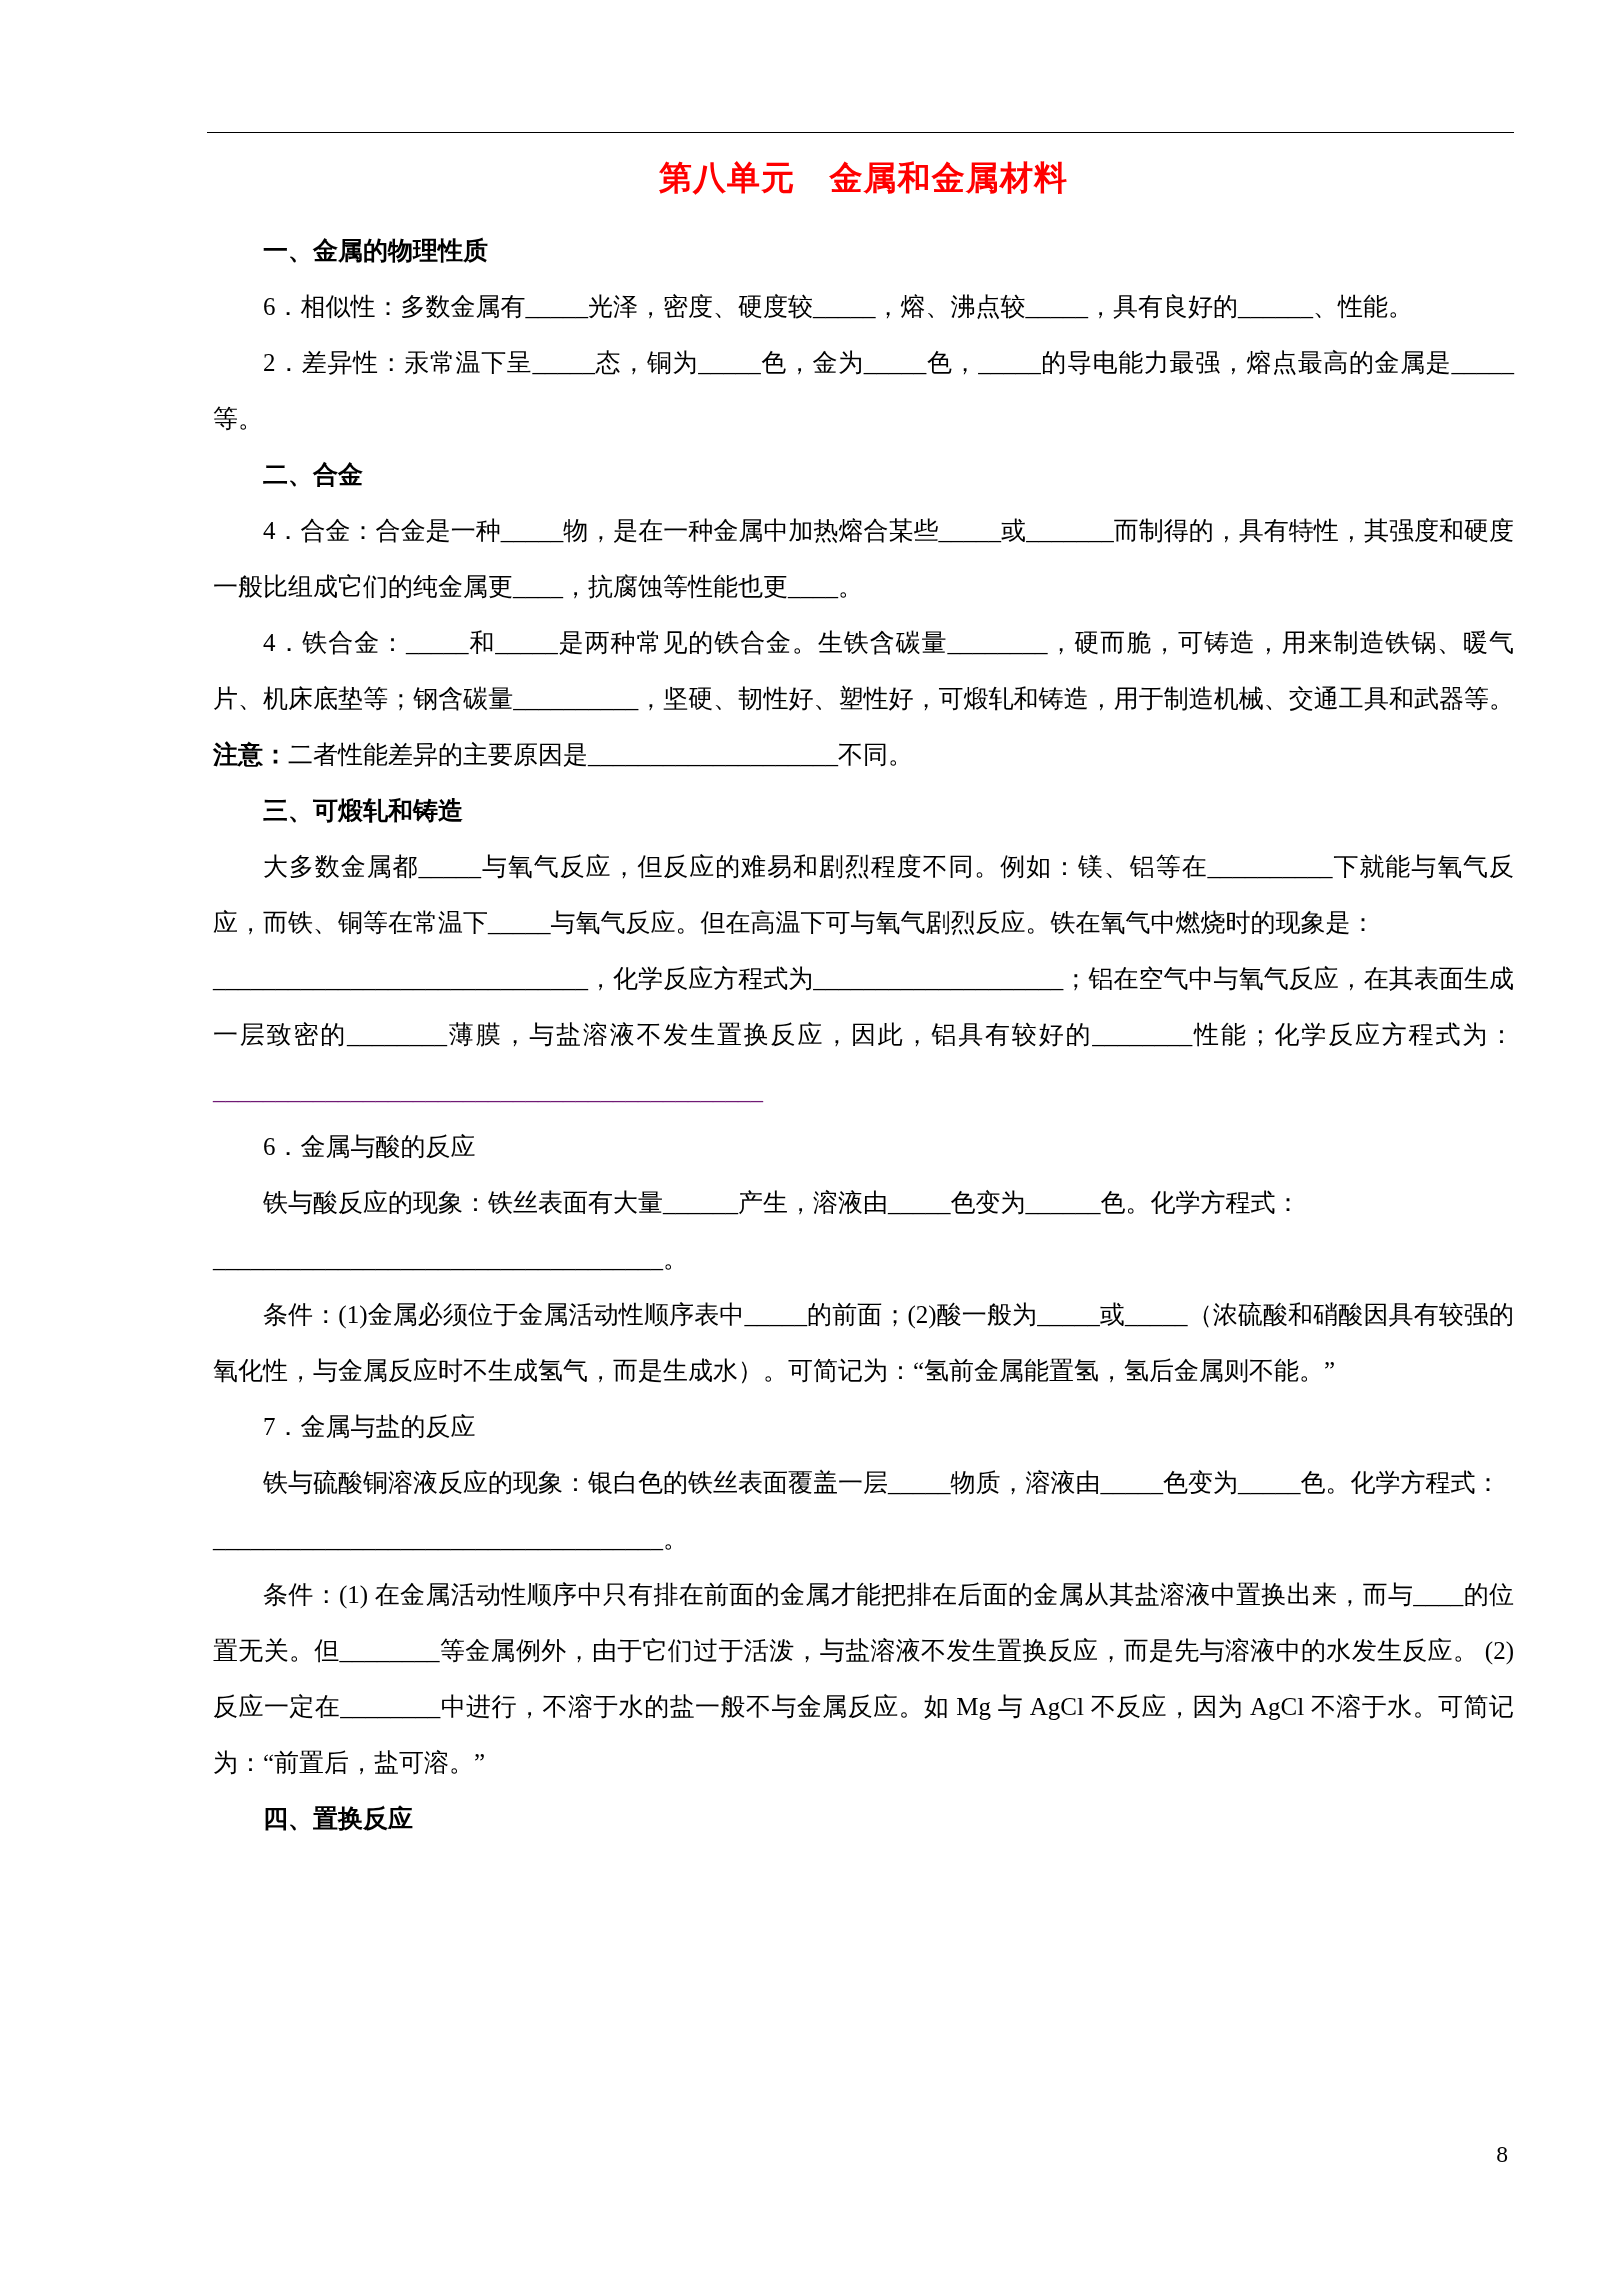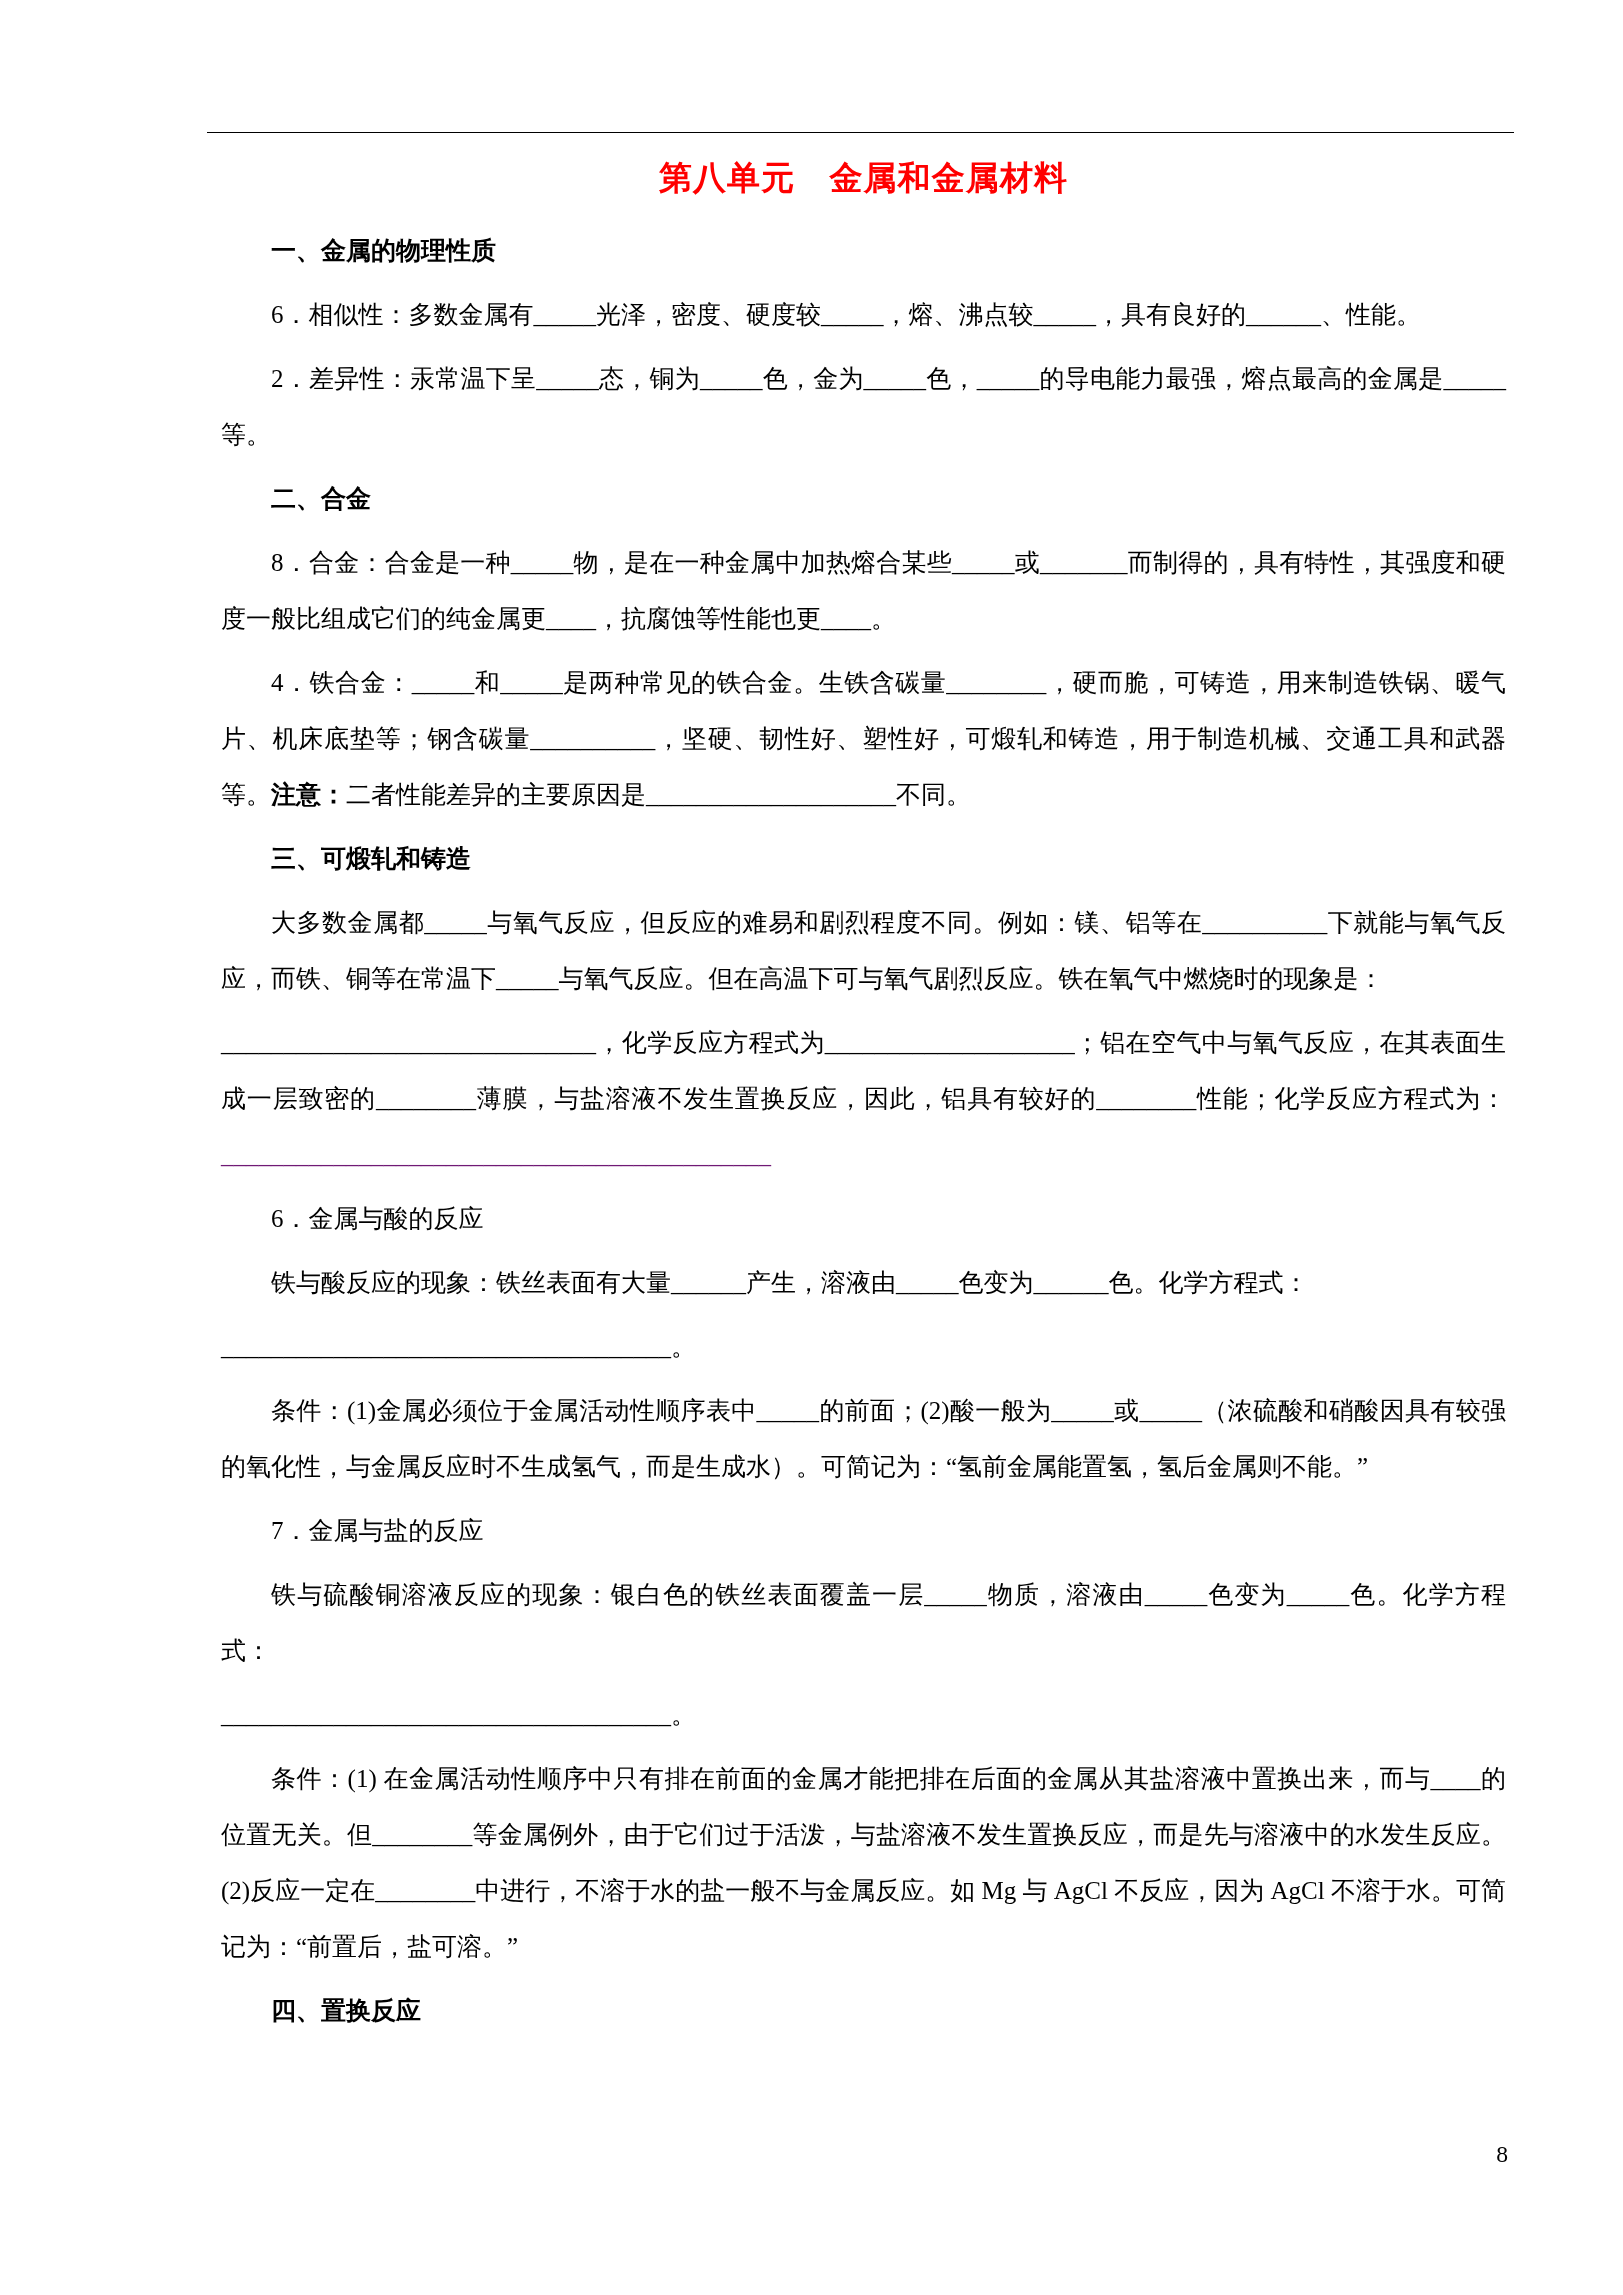--- a/index.html
+++ b/index.html
@@ -27,21 +27,21 @@
   .doc-title {
     margin: 5.6px 0 14px 0;
     text-align: center;
     font-size: 33px;
     font-weight: bold;
     color: #FF0000;
     line-height: 62px;
     letter-spacing: 1.1px;
   }
   p {
-    margin: 8px;
+    margin: 0;
     text-align: justify;
   }
   .heading {
     font-weight: bold;
     text-indent: 2em;
   }
   .body {
     text-indent: 2em;
   }
   .flush {
@@ -72,21 +72,21 @@
   <h1 class="doc-title">第八单元　金属和金属材料</h1>
 
   <p class="heading">一、金属的物理性质</p>
 
   <p class="body">6．相似性：多数金属有_____光泽，密度、硬度较_____，熔、沸点较_____，具有良好的______、性能。</p>
 
   <p class="body">2．差异性：汞常温下呈_____态，铜为_____色，金为_____色，_____的导电能力最强，熔点最高的金属是_____等。</p>
 
   <p class="heading">二、合金</p>
 
-  <p class="body">8．合金：合金是一种_____物，是在一种金属中加热熔合某些_____或_______而制得的，具有特性，其强度和硬度一般比组成它们的纯金属更____，抗腐蚀等性能也更____。</p>
+  <p class="body">4．合金：合金是一种_____物，是在一种金属中加热熔合某些_____或_______而制得的，具有特性，其强度和硬度一般比组成它们的纯金属更____，抗腐蚀等性能也更____。</p>
 
   <p class="body"><span>4．铁合金：_____和_____是两种常见的铁合金。生铁含碳量________，硬而脆，可铸造，用来制造铁锅、暖气片、机床底垫等；钢含碳量__________，坚硬、韧性好、塑性好，可煅轧和铸造，用于制造机械、交通工具和武器等。</span><span class="bold">注意：</span><span>二者性能差异的主要原因是____________________不同。</span></p>
 
   <p class="heading">三、可煅轧和铸造</p>
 
 
   <p class="body">大多数金属都_____与氧气反应，但反应的难易和剧烈程度不同。例如：镁、铝等在__________下就能与氧气反应，而铁、铜等在常温下_____与氧气反应。但在高温下可与氧气剧烈反应。铁在氧气中燃烧时的现象是：</p>
 
   <p class="flush"><span>______________________________，化学反应方程式为____________________；铝在空气中与氧气反应，在其表面生成一层致密的________薄膜，与盐溶液不发生置换反应，因此，铝具有较好的________性能；化学反应方程式为：</span><span class="faint-line">____________________________________________</span></p>
 

